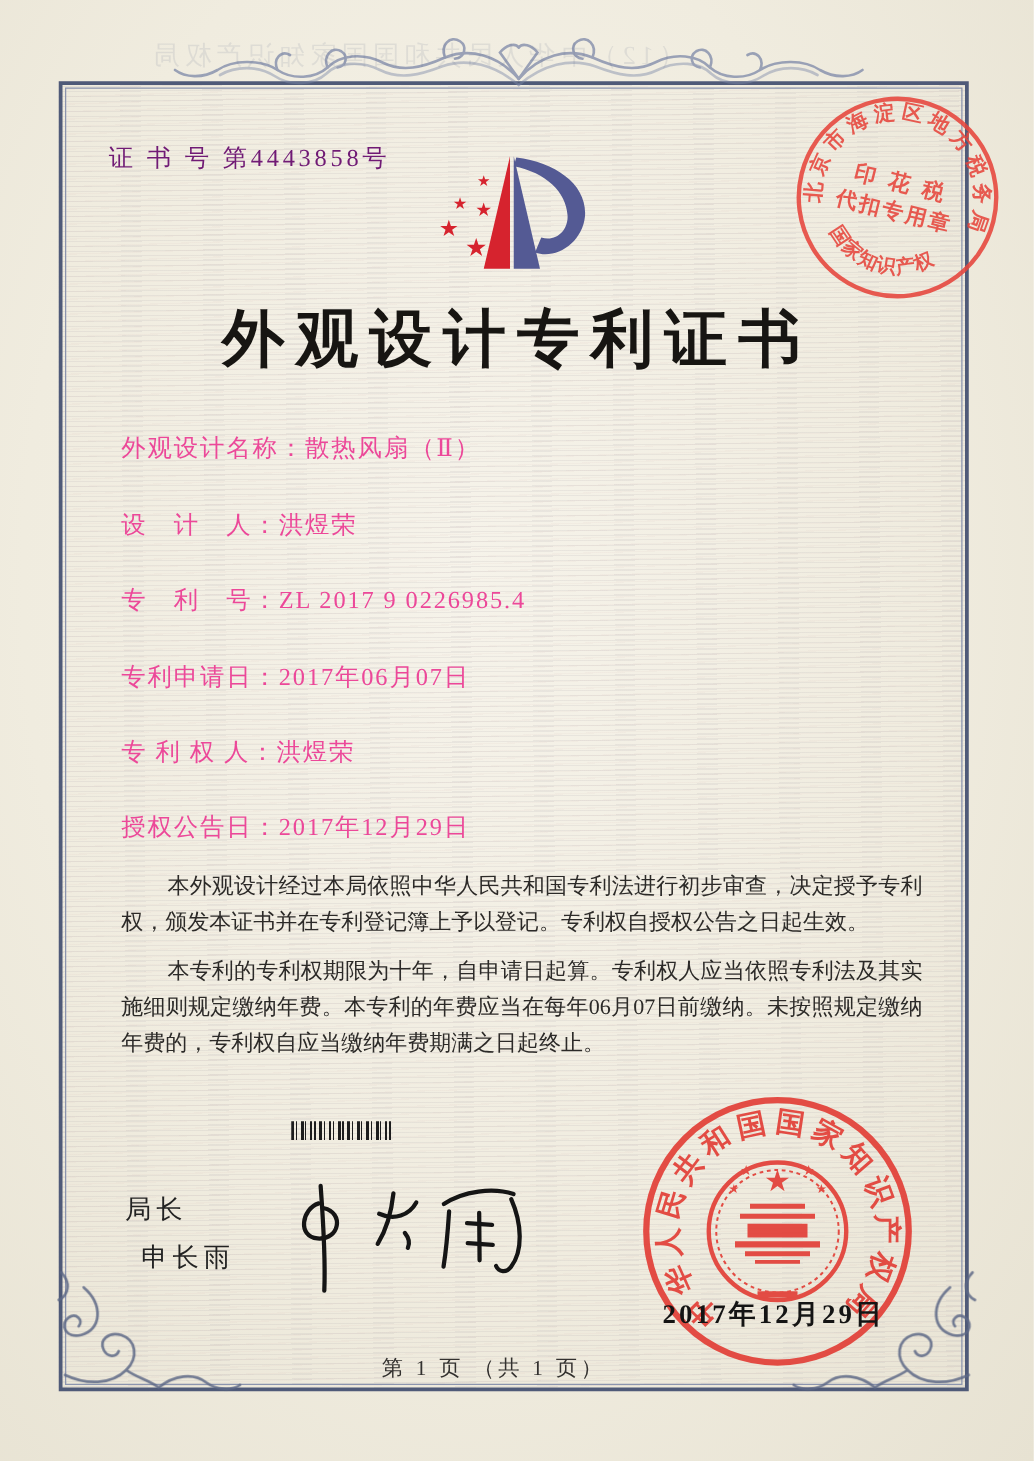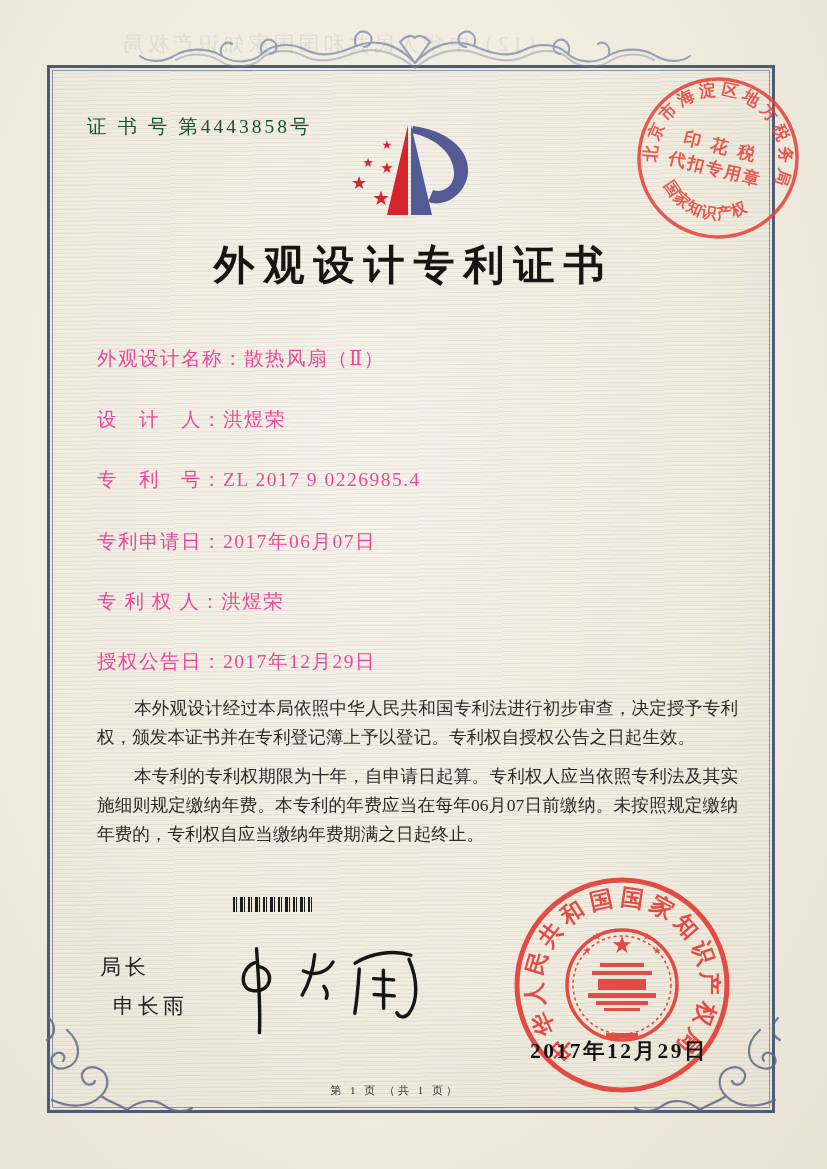--- a/index.html
+++ b/index.html
@@ -24,27 +24,27 @@
   }
   .frame::after{
     content:"";position:absolute;inset:2px;border:1.5px solid #8b94ae;
   }
   .ghost-line{
     position:absolute;left:78px;top:30px;width:470px;
     transform:scaleX(-1);opacity:.12;color:#5f6a88;
     font-size:21px;letter-spacing:4px;white-space:nowrap;
   }
   .cert-no{
-    position:absolute;left:87px;top:113px;font-size:19.5px;color:#14532d;
+    position:absolute;left:87px;top:113px;font-size:19.5px;color:#701a75;
     letter-spacing:3px;white-space:nowrap;
   }
   .logo{position:absolute;left:325px;top:118px;}
   .title{
     position:absolute;left:0;top:238px;width:827px;text-align:center;
-    font-size:41px;font-weight:700;color:#171512;letter-spacing:9px;
+    font-size:50px;font-weight:700;color:#171512;letter-spacing:9px;
   }
   .field{
     position:absolute;left:97px;font-size:19.5px;color:#ec4899;
     letter-spacing:1.5px;white-space:nowrap;
   }
   .body-text{
     position:absolute;left:87px;top:684px;width:661px;
     font-size:17.6px;line-height:29.1px;color:#2c2a28;text-align:justify;
   }
   .body-text p{margin:10px;text-indent:2.1em;}
@@ -60,21 +60,21 @@
   .signer-name{position:absolute;left:113px;top:992px;font-size:21px;letter-spacing:4px;color:#222;}
   .signature{position:absolute;left:228px;top:942px;}
   .seal{position:absolute;left:505px;top:868px;}
   .seal-date{
     position:absolute;left:530px;top:1036px;font-size:21.5px;font-weight:700;
     letter-spacing:2.5px;color:#141414;white-space:nowrap;z-index:5;
   }
   .tax-stamp{position:absolute;left:628px;top:68px;}
   .footer{
     position:absolute;left:0;top:1083px;width:790px;text-align:center;
-    font-size:11px;letter-spacing:3px;color:#33312f;
+    font-size:17px;letter-spacing:3px;color:#33312f;
   }
   .ornament{position:absolute;left:0;top:0;}
   svg text{font-family:"Liberation Serif","DejaVu Serif",serif;}
 </style>
 </head>
 <body>
 
 <div class="page">
 
   <div class="paper-texture"></div>

